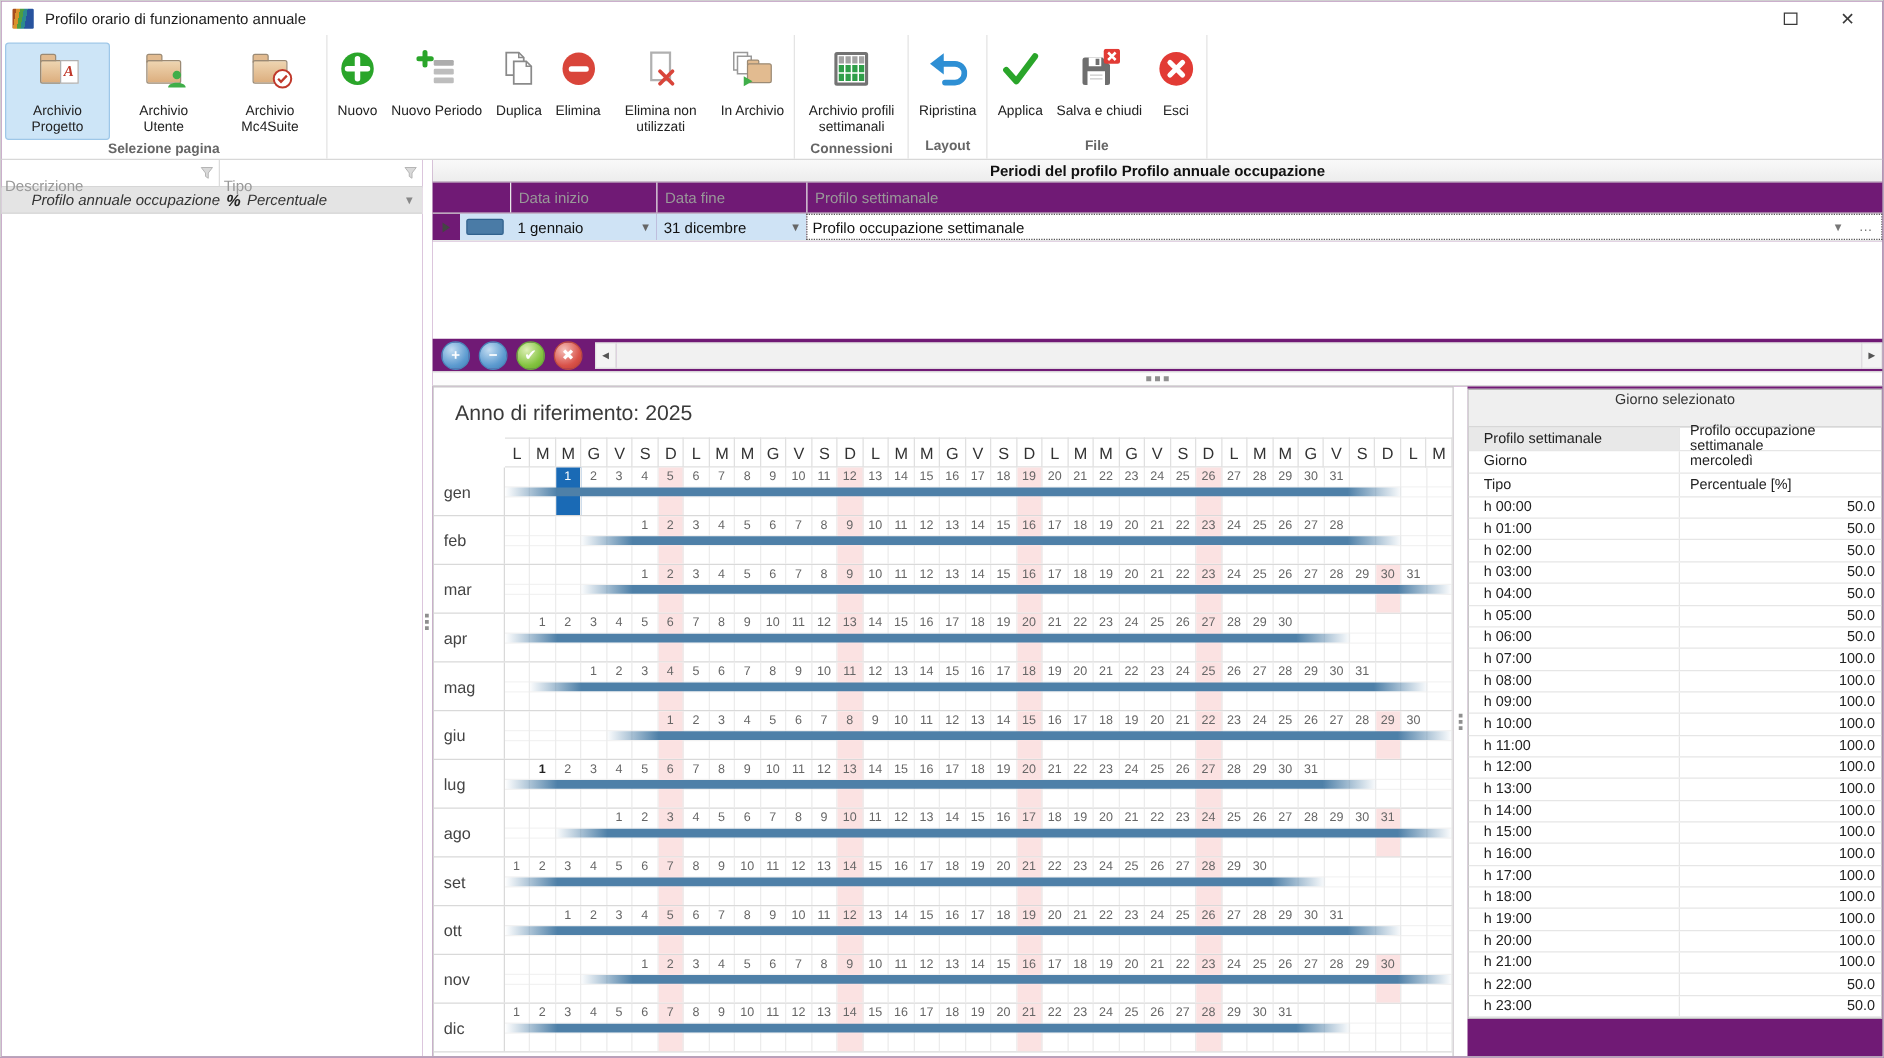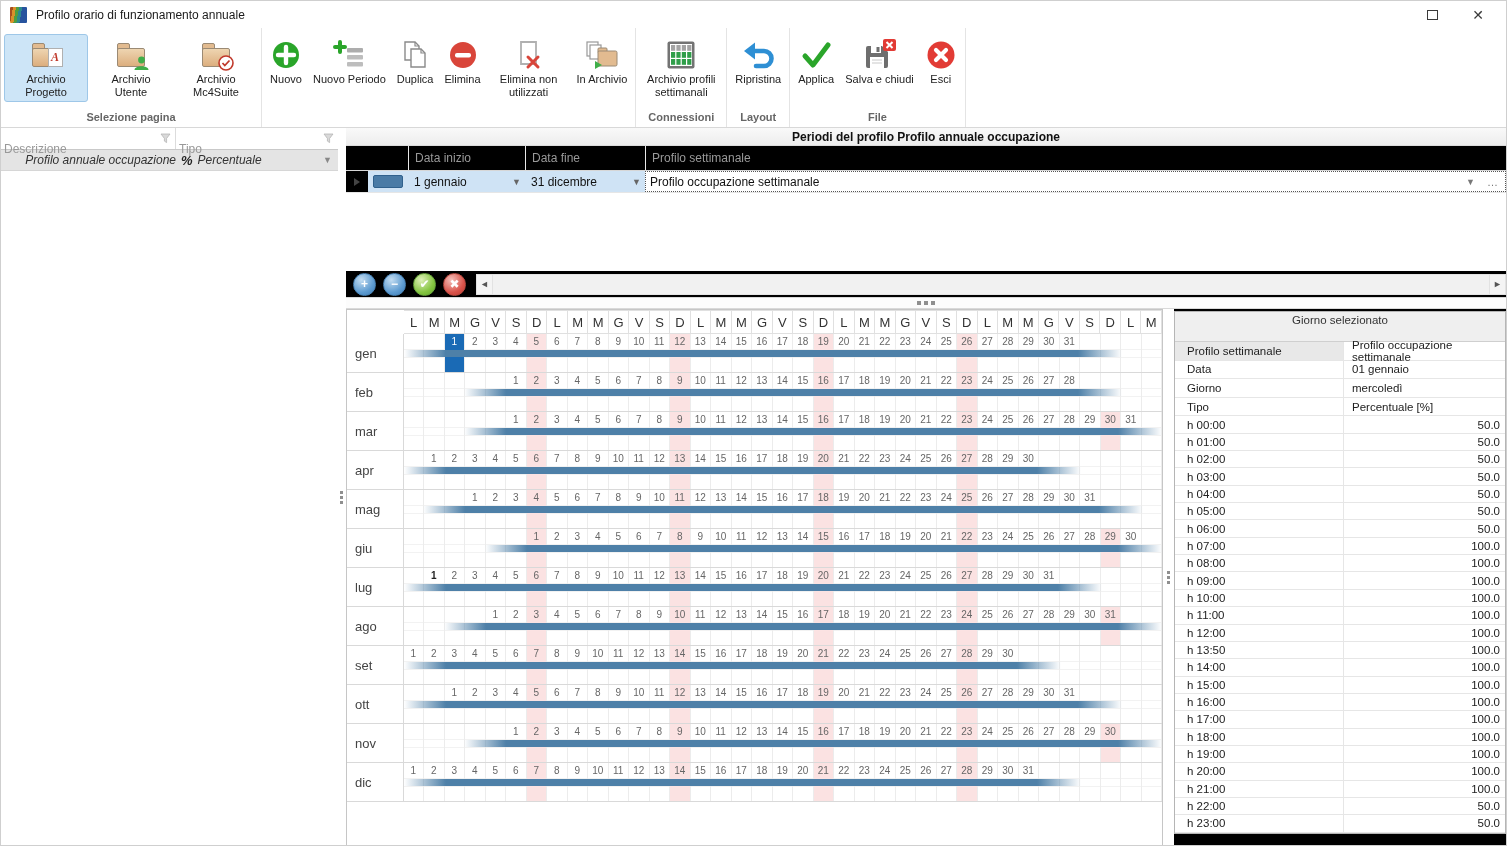--- a/index.html
+++ b/index.html
@@ -1,37 +1,37 @@
 <!DOCTYPE html>
 <html><head>
 <meta charset="utf-8">
 <style>
   html,body{margin:0;padding:0;background:#e9e9e9;}
-  .window{position:relative;width:1507px;height:846px;overflow:hidden;background:#000000;
+  .window{position:relative;width:1507px;height:846px;overflow:hidden;background:#701a75;
           font-family:"Liberation Sans","DejaVu Sans",sans-serif;color:#333;box-sizing:border-box;border:1px solid #cfcfcf;}
   *,*:before,*:after{box-sizing:border-box;}
 
   
   .titlebar{position:absolute;top:0;left:0;right:0;height:27px;display:flex;align-items:center;padding-left:9px;background:#fff;}
   .app-icon{width:17px;height:16px;margin-right:9px;border-radius:1px;
     background:linear-gradient(100deg,#a84d1e 0 3px,#d9912b 3px 6px,#4f9e3f 6px 9px,#2c8a8e 9px 12px,#27539e 12px 17px);}
   .title-text{font-size:12px;color:#1a1a1a;}
   .win-btns{margin-left:auto;display:flex;align-items:center;gap:30px;padding-right:20px;}
   .wbtn{width:16px;height:16px;display:flex;align-items:center;justify-content:center;color:#3a3a3a;cursor:default;}
   .max-glyph{width:11px;height:10px;border:1.4px solid #3a3a3a;display:block;}
   .close-glyph{font-size:14px;line-height:14px;color:#3a3a3a;}
 
   
   .ribbon{position:absolute;top:27px;left:0;right:0;height:100px;display:flex;background:#fff;border-bottom:1px solid #d8d8d8;}
   .rb-group{display:flex;flex-direction:column;border-right:1px solid #e4e4e4;padding:0 3px;}
   .rb-btns{flex:1;display:flex;align-items:flex-start;padding-top:6px;gap:1px;}
   .rb-btn{display:flex;flex-direction:column;align-items:center;padding:3px 4px 2px;border:1px solid transparent;border-radius:3px;min-width:42px;}
   .rb-btn.sel{background:#cde5f7;border-color:#9ec7e8;}
   .rb-ic{height:33px;display:flex;align-items:center;justify-content:center;}
-  .rb-lbl{font-size:11px;color:#222;text-align:center;line-height:1.2;max-width:74px;margin-top:2px;white-space:pre-line;}
+  .rb-lbl{font-size:11px;color:#222;text-align:center;line-height:1.2;max-width:74px;margin-top:12px;white-space:pre-line;}
   .rb-grp-lbl{font-size:11px;color:#666;text-align:center;padding:1px 8px 4px;font-weight:bold;}
 
   
   .fldr{position:relative;display:block;width:33px;height:31px;}
   .f-tab{position:absolute;left:2px;top:4px;width:13px;height:7px;background:#e2bb90;border:1px solid #9b8a74;border-radius:2px 2px 0 0;}
   .f-body{position:absolute;left:2px;top:9px;width:28px;height:19px;background:linear-gradient(#eed5b1,#dcae7e);border:1px solid #9b8a74;border-radius:2px;}
   .ov-doc{position:absolute;right:0;top:9px;width:15px;height:19px;background:#fff;border:1px solid #b0b0b0;
           color:#c0392b;font:italic bold 12px/17px "Liberation Serif",serif;text-align:center;font-style:italic;}
   .ov-svg{position:absolute;right:-2px;bottom:-2px;}
 
@@ -405,20 +405,21 @@
     </div>
 
     <div class="hsplit">
         <i></i>
         <i></i>
         <i></i>
       </div>
 
     <div class="bottom">
       <div class="calendar">
+        <div class="cal-title">Anno di riferimento: 2025</div>
         <div class="cal-head" id="cal-head">
             <span class="cal-head-sp"></span>
             <span class="dow">L</span>
             <span class="dow">M</span>
             <span class="dow">M</span>
             <span class="dow">G</span>
             <span class="dow">V</span>
             <span class="dow">S</span>
             <span class="dow">D</span>
             <span class="dow">L</span>
@@ -1003,24 +1004,20 @@
           </span>
       </div>
       <div class="day-panel">
         <div class="dp-title">Giorno selezionato</div>
         <div id="dp-rows">
             <div class="dp-row">
               <span class="dp-label hl">Profilo settimanale</span>
               <span class="dp-value">Profilo occupazione settimanale</span>
             </div>
             <div class="dp-row">
-              <span class="dp-label">Data</span>
-              <span class="dp-value">01 gennaio</span>
-            </div>
-            <div class="dp-row">
               <span class="dp-label">Giorno</span>
               <span class="dp-value">mercoledì</span>
             </div>
             <div class="dp-row">
               <span class="dp-label">Tipo</span>
               <span class="dp-value">Percentuale [%]</span>
             </div>
             <div class="dp-row hour">
               <span class="dp-label">h 00:00</span>
               <span class="dp-value">50.0</span>
@@ -1067,21 +1064,21 @@
             </div>
             <div class="dp-row hour">
               <span class="dp-label">h 11:00</span>
               <span class="dp-value">100.0</span>
             </div>
             <div class="dp-row hour">
               <span class="dp-label">h 12:00</span>
               <span class="dp-value">100.0</span>
             </div>
             <div class="dp-row hour">
-              <span class="dp-label">h 13:50</span>
+              <span class="dp-label">h 13:00</span>
               <span class="dp-value">100.0</span>
             </div>
             <div class="dp-row hour">
               <span class="dp-label">h 14:00</span>
               <span class="dp-value">100.0</span>
             </div>
             <div class="dp-row hour">
               <span class="dp-label">h 15:00</span>
               <span class="dp-value">100.0</span>
             </div>

